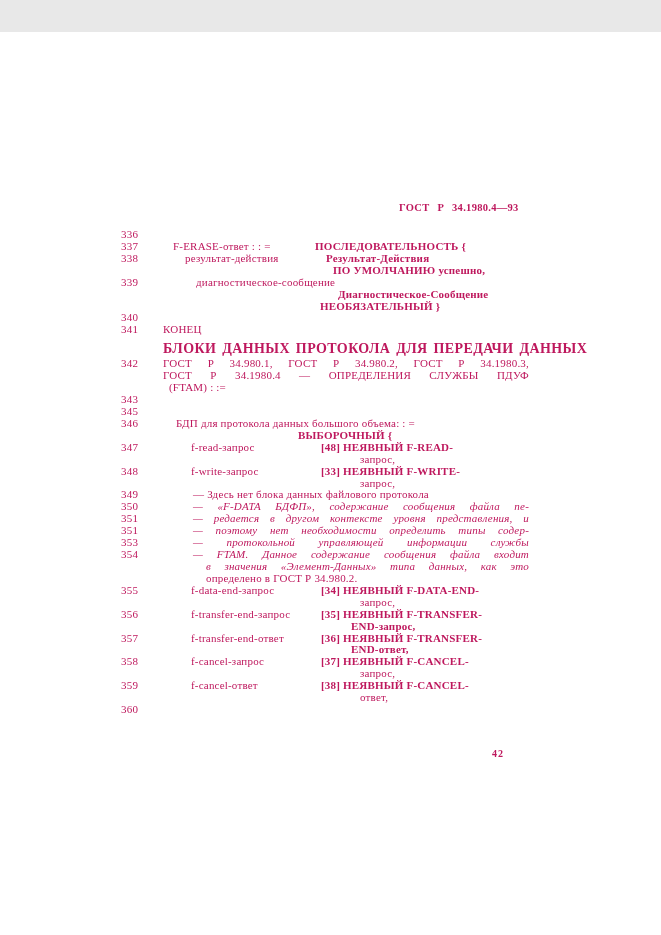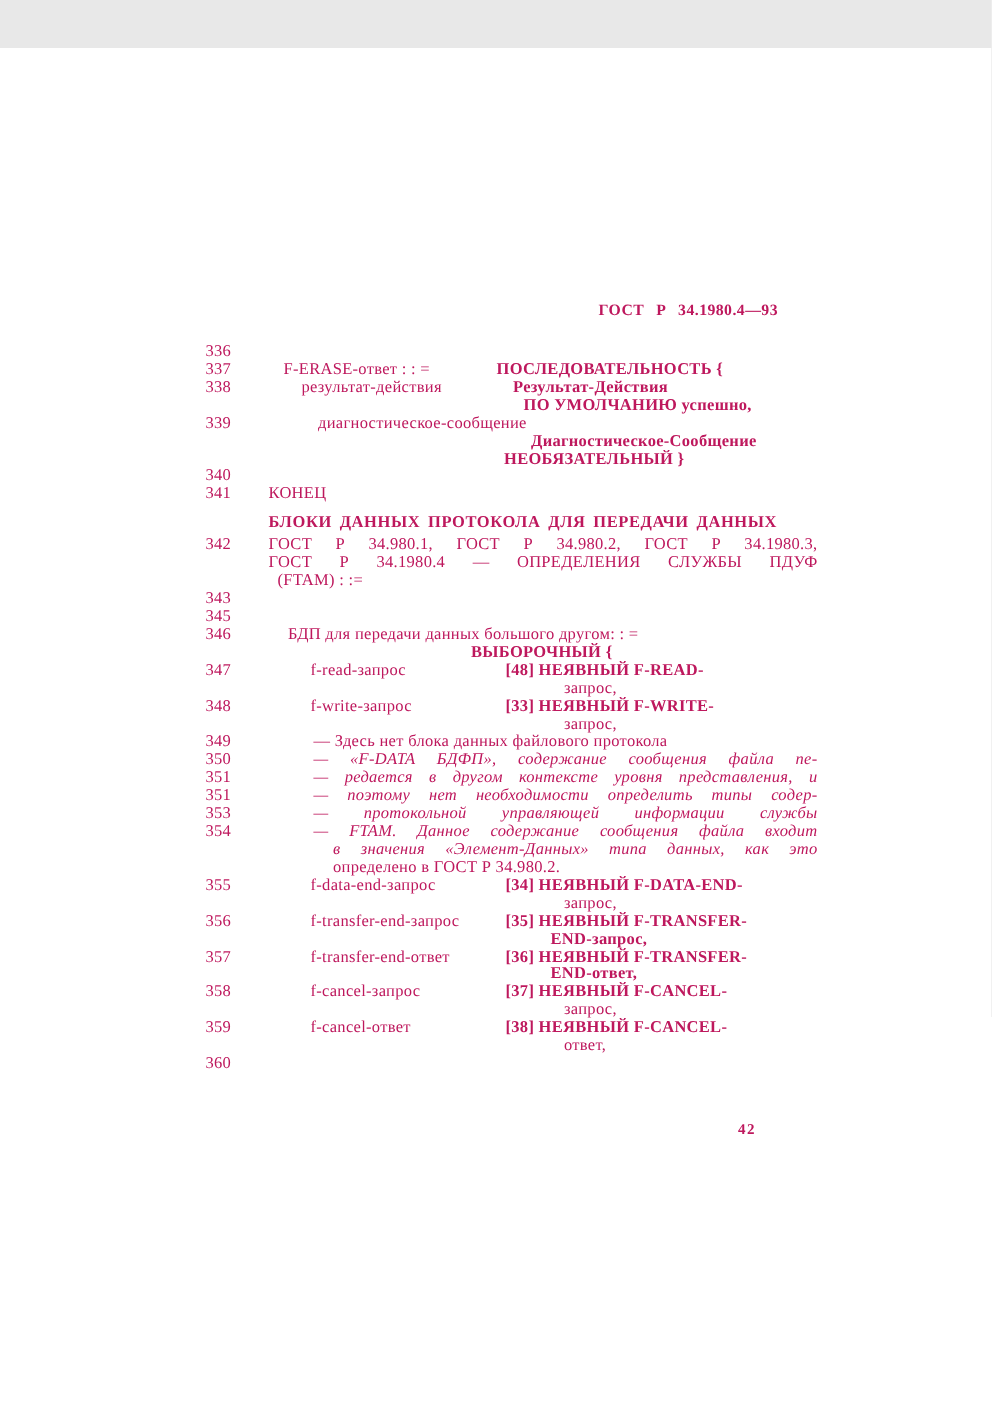--- a/index.html
+++ b/index.html
@@ -11,21 +11,21 @@
     color:#be185d;
     overflow:hidden;
     margin-top:32px;
   }
   .running-header{
     position:absolute;top:170px;left:399px;width:140px;
     font-size:10.5px;font-weight:bold;letter-spacing:0.3px;word-spacing:5px;
     white-space:nowrap;
   }
   .textblock{
-    position:absolute;left:179px;top:197px;width:366px;
+    position:absolute;left:163px;top:197px;width:366px;
     font-size:11px;letter-spacing:0.2px;
   }
   .row{position:relative;height:11.93px;line-height:11.9px;white-space:nowrap;}
   .num{position:absolute;left:-42px;top:0;}
   .seg{display:inline-block;}
   .abs{position:absolute;top:0;}
   
   .i6{margin-left:6px}.i10{margin-left:10px}.i13{margin-left:13px}
   .i22{margin-left:22px}.i28{margin-left:28px}.i30{margin-left:30px}
   .i33{margin-left:33px}.i43{margin-left:43px}
@@ -35,21 +35,21 @@
   .kw{font-weight:bold;}
   
   .just{display:block;white-space:normal;text-align:justify;text-align-last:justify;font-style:italic;}
   .cmt{margin-left:30px;width:336px;}
   .cmt2{margin-left:43px;width:323px;}
   .gost{display:block;width:366px;white-space:normal;text-align:justify;text-align-last:justify;}
   .heading-row{height:10px;line-height:9.5px;}
   .heading-row.first{margin-top:8px;}
   .mt4{margin-top:4px;}
   .heading{display:block;width:292px;text-align:center;
-    font-size:11px;font-weight:bold;letter-spacing:0.4px;word-spacing:2px;}
+    font-size:14px;font-weight:bold;letter-spacing:0.4px;word-spacing:2px;}
   .page-number{
     position:absolute;top:716px;left:492px;
     font-size:10px;font-weight:bold;letter-spacing:1px;
   }
 </style>
 </head>
 <body>
 
 <div class="page">
 
@@ -118,21 +118,21 @@
       <span class="num">343</span>
     </div>
 
 
     <div class="row">
       <span class="num">345</span>
     </div>
 
     <div class="row">
       <span class="num">346</span>
-      <span class="seg i13">БДП для передачи данных большого другом: : =</span>
+      <span class="seg i13">БДП для протокола данных большого объема: : =</span>
     </div>
     <div class="row">
       <span class="seg abs d135 kw">ВЫБОРОЧНЫЙ {</span>
     </div>
 
     <div class="row">
       <span class="num">347</span>
       <span class="seg i28">f-read-запрос</span>
       <span class="seg abs d158 kw">[48] НЕЯВНЫЙ F-READ-</span>
     </div>

